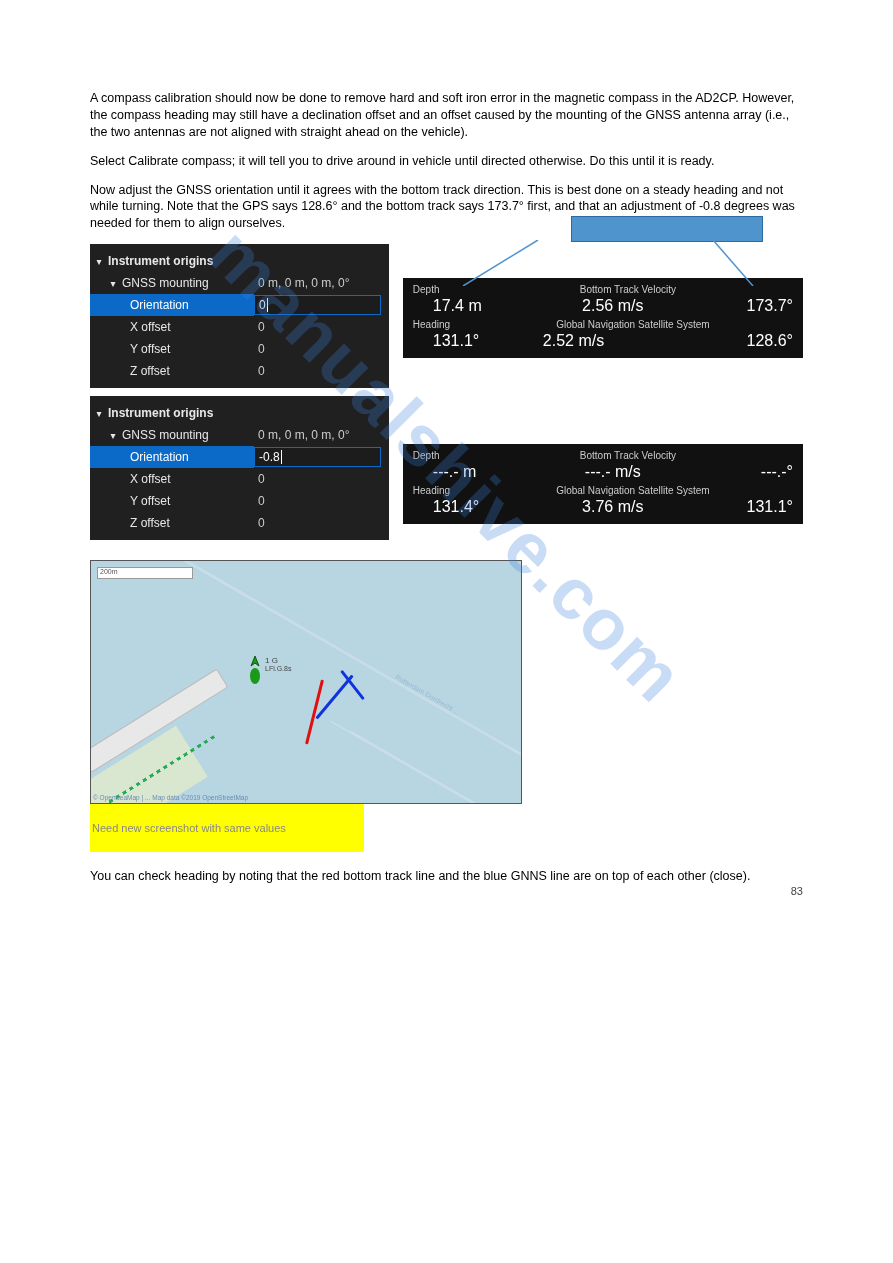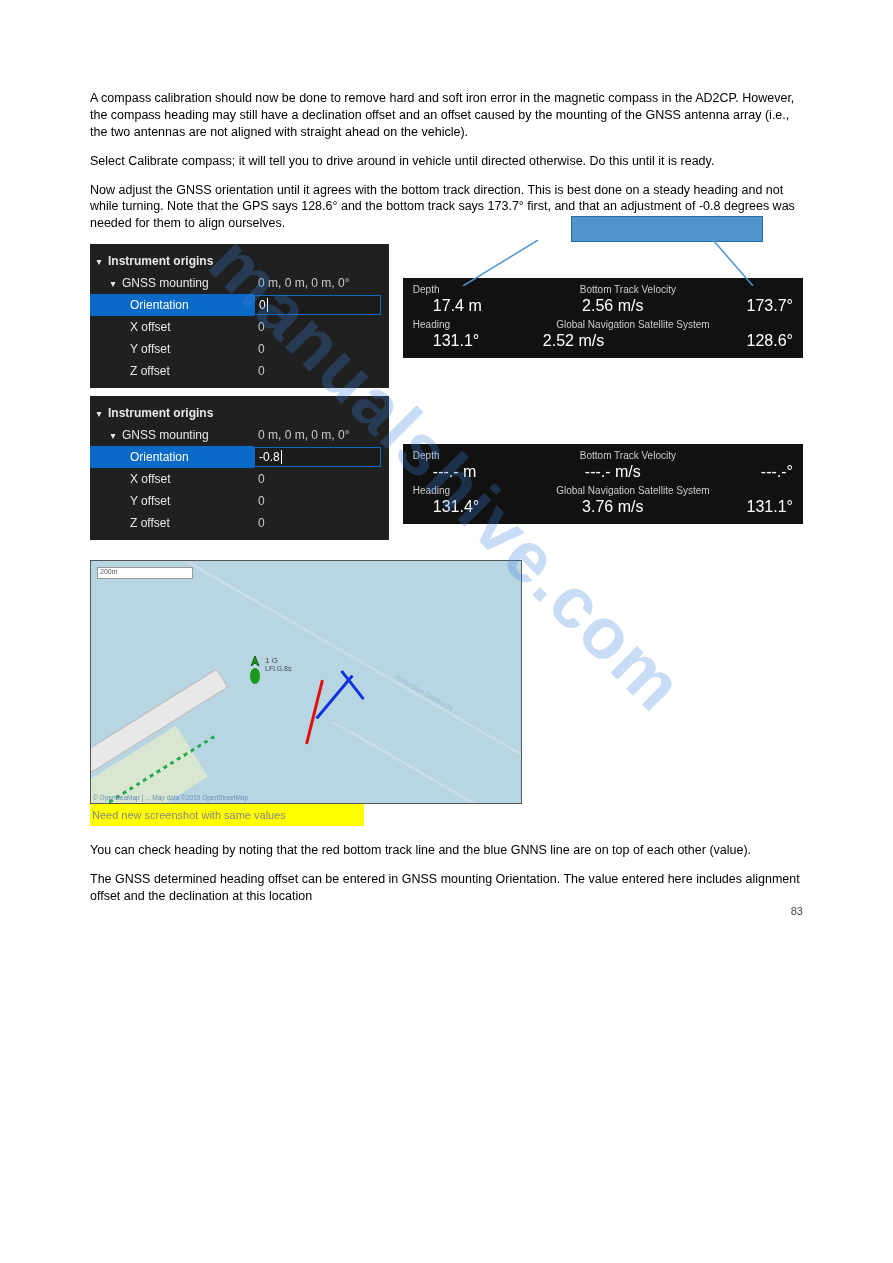--- a/index.html
+++ b/index.html
@@ -112,21 +112,21 @@
     border: 1px solid #555;
     background: #b8d6e2;
     overflow: hidden;
     margin-top: 20px;
   }
   .yellow-cap {
     background: #ffff00;
     color: #888;
     font-size: 11px;
     width: 270px;
-    padding: 5px 2px;
+    padding: 18px 2px;
     margin-top: 0;
   }
   .page-num {
     position: absolute;
     bottom: 40px;
     right: 90px;
     font-size: 11px;
     color: #444;
   }
   .wm {
@@ -370,18 +370,17 @@
       </svg>
     </div>
     <div class="map-label" style="top:95px;left:174px">1 G</div>
     <div class="map-label" style="top:104px;left:174px;font-size:7px">LFl.G.8s</div>
 
     <div class="map-scale">200m</div>
     <div class="map-credit">© OpenSeaMap | ... Map data ©2019 OpenStreetMap</div>
   </div>
   <div class="yellow-cap">Need new screenshot with same values</div>
 
-  <p style="margin-top:16px">You can check heading by noting that the red bottom track line and the blue GNNS line are on top of each other (value).</p>
-  <p>The GNSS determined heading offset can be entered in GNSS mounting Orientation. The value entered here includes alignment offset and the declination at this location</p>
+  <p style="margin-top:16px">You can check heading by noting that the red bottom track line and the blue GNNS line are on top of each other (close).</p>
 
 </div>
 
 <div class="page-num">83</div>
 
 </body></html>

